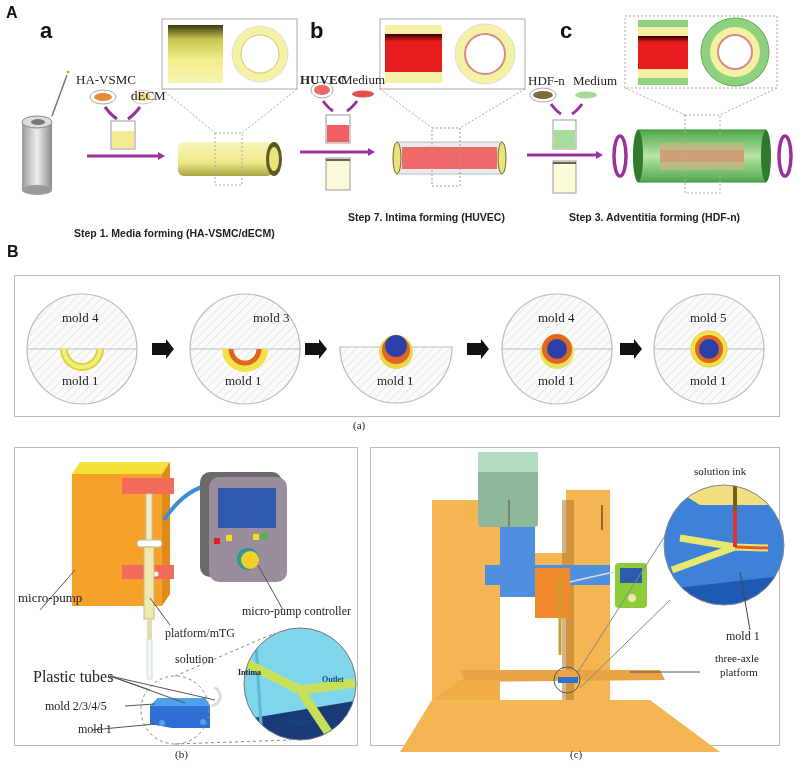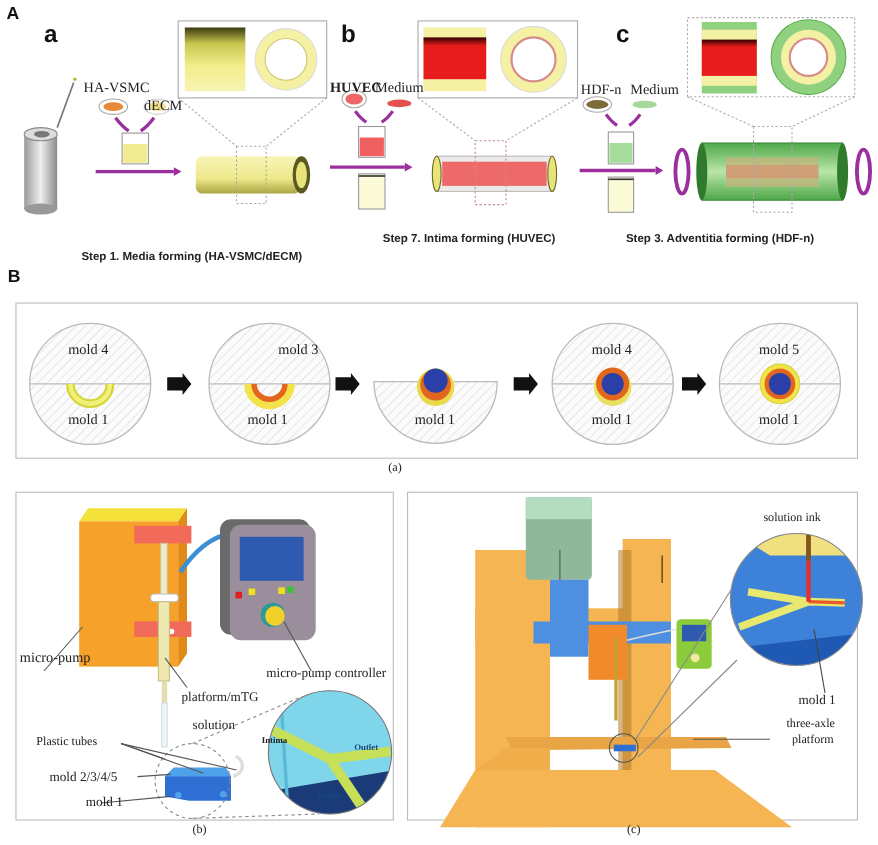--- a/index.html
+++ b/index.html
@@ -279,21 +279,21 @@
     </g>
     <circle cx="300" cy="684" r="56" fill="none" stroke="#777"></circle>
   </g>
   <line x1="175" y1="676" x2="275" y2="633" stroke="#888" stroke-dasharray="3,3"></line>
   <line x1="175" y1="744" x2="290" y2="740" stroke="#888" stroke-dasharray="3,3"></line>
 </svg>
 <div class="abs lbl" style="left:18px;top:590px;font-size:13px;">micro-pump</div>
 <div class="abs lbl" style="left:228px;top:604px;font-size:12px;margin-left:14px;">micro-pump controller</div>
 <div class="abs lbl" style="left:165px;top:626px;font-size:12px;">platform/mTG</div>
 <div class="abs lbl" style="left:175px;top:640px;font-size:12px;margin-top:12px;">solution</div>
-<div class="abs lbl" style="left:33px;top:668px;font-size:11px;">Plastic tubes</div>
+<div class="abs lbl" style="left:33px;top:668px;font-size:16px;">Plastic tubes</div>
 <div class="abs lbl" style="left:45px;top:699px;font-size:12px;">mold 2/3/4/5</div>
 <div class="abs lbl" style="left:78px;top:722px;font-size:12px;">mold 1</div>
 <div class="abs lbl" style="left:238px;top:668px;font-size:8px;font-weight:bold;">Intima</div>
 <div class="abs lbl" style="left:322px;top:675px;font-size:8px;font-weight:bold;color:#1a4a7a;">Outlet</div>
 <div class="abs lbl" style="left:289px;top:718px;font-size:8px;font-weight:bold;color:#1a4a7a;">Outlet</div>
 <div class="abs lbl" style="left:175px;top:748px;font-size:11px;">(b)</div>
 
 <div class="abs frame" style="left:370px;top:447px;width:408px;height:297px;"></div>
 <svg width="798" height="768" viewBox="0 0 798 768">
 

